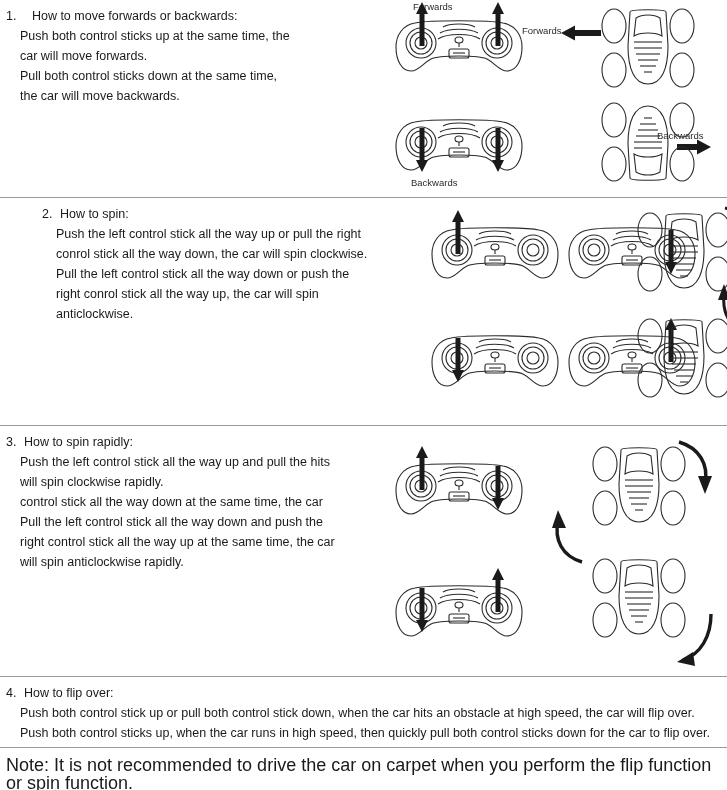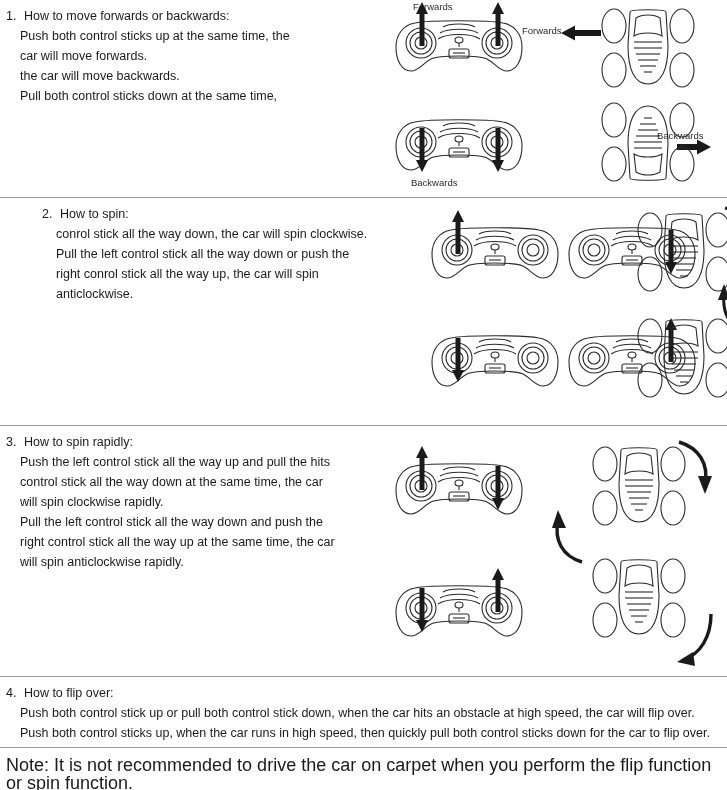--- a/index.html
+++ b/index.html
@@ -40,26 +40,26 @@
 </style>
 </head>
 <body>
 
 <div class="page">
 
   <div class="section" style="height:197px;">
     <div class="text-col" style="width:385px;">
       <div class="item-head">
         <span>1.</span>
-        <span style="padding-left:4px;">How to move forwards or backwards:</span>
+        <span style="padding-left:4px;margin-left:8px;">How to move forwards or backwards:</span>
       </div>
       <div class="item-line indent">Push both control sticks up at the same time, the</div>
       <div class="item-line indent">car will move forwards.</div>
+      <div class="item-line indent">Pull both control sticks down at the same time,</div>
       <div class="item-line indent">the car will move backwards.</div>
-      <div class="item-line indent">Pull both control sticks down at the same time,</div>
     </div>
 
     <div class="art-col">
 
       <div class="lbl" style="left:28px;top:1px;">Forwards</div>
 
       <div class="lbl" style="left:137px;top:25px;">Forwards</div>
 
       <div class="lbl" style="left:26px;top:177px;">Backwards</div>
 
@@ -182,20 +182,21 @@
     </div>
   </div>
   <div class="rule"></div>
 
   <div class="section" style="height:227px;margin-left:36px;">
     <div class="text-col" style="width:385px;">
       <div class="item-head">
         <span>2.</span>
         <span style="padding-left:4px;">How to spin:</span>
       </div>
+      <div class="item-line indent">Push the left control stick all the way up or pull the right</div>
       <div class="item-line indent">conrol stick all the way down, the car will spin clockwise.</div>
       <div class="item-line indent">Pull the left control stick all the way down or push the</div>
       <div class="item-line indent">right conrol stick all the way up, the car will spin</div>
       <div class="item-line indent">anticlockwise.</div>
     </div>
 
     <div class="art-col">
 
       <div class="pad" style="left:8px;top:22px;">
         <svg width="132" height="62" viewBox="0 0 132 62">
@@ -355,22 +356,22 @@
   </div>
   <div class="rule"></div>
 
   <div class="section" style="height:250px;">
     <div class="text-col" style="width:385px;">
       <div class="item-head">
         <span>3.</span>
         <span style="padding-left:4px;">How to spin rapidly:</span>
       </div>
       <div class="item-line indent">Push the left control stick all the way up and pull the hits</div>
+      <div class="item-line indent">will spin clockwise rapidly.</div>
       <div class="item-line indent">control stick all the way down at the same time, the car</div>
-      <div class="item-line indent">will spin clockwise rapidly.</div>
       <div class="item-line indent">Pull the left control stick all the way down and push the</div>
       <div class="item-line indent">right control stick all the way up at the same time, the car</div>
       <div class="item-line indent">will spin anticlockwise rapidly.</div>
     </div>
 
     <div class="art-col">
 
       <div class="pad" style="left:8px;top:30px;">
         <svg width="132" height="62" viewBox="0 0 132 62">
           <g fill="none" stroke="#2b2b2b" stroke-width="1.1">

